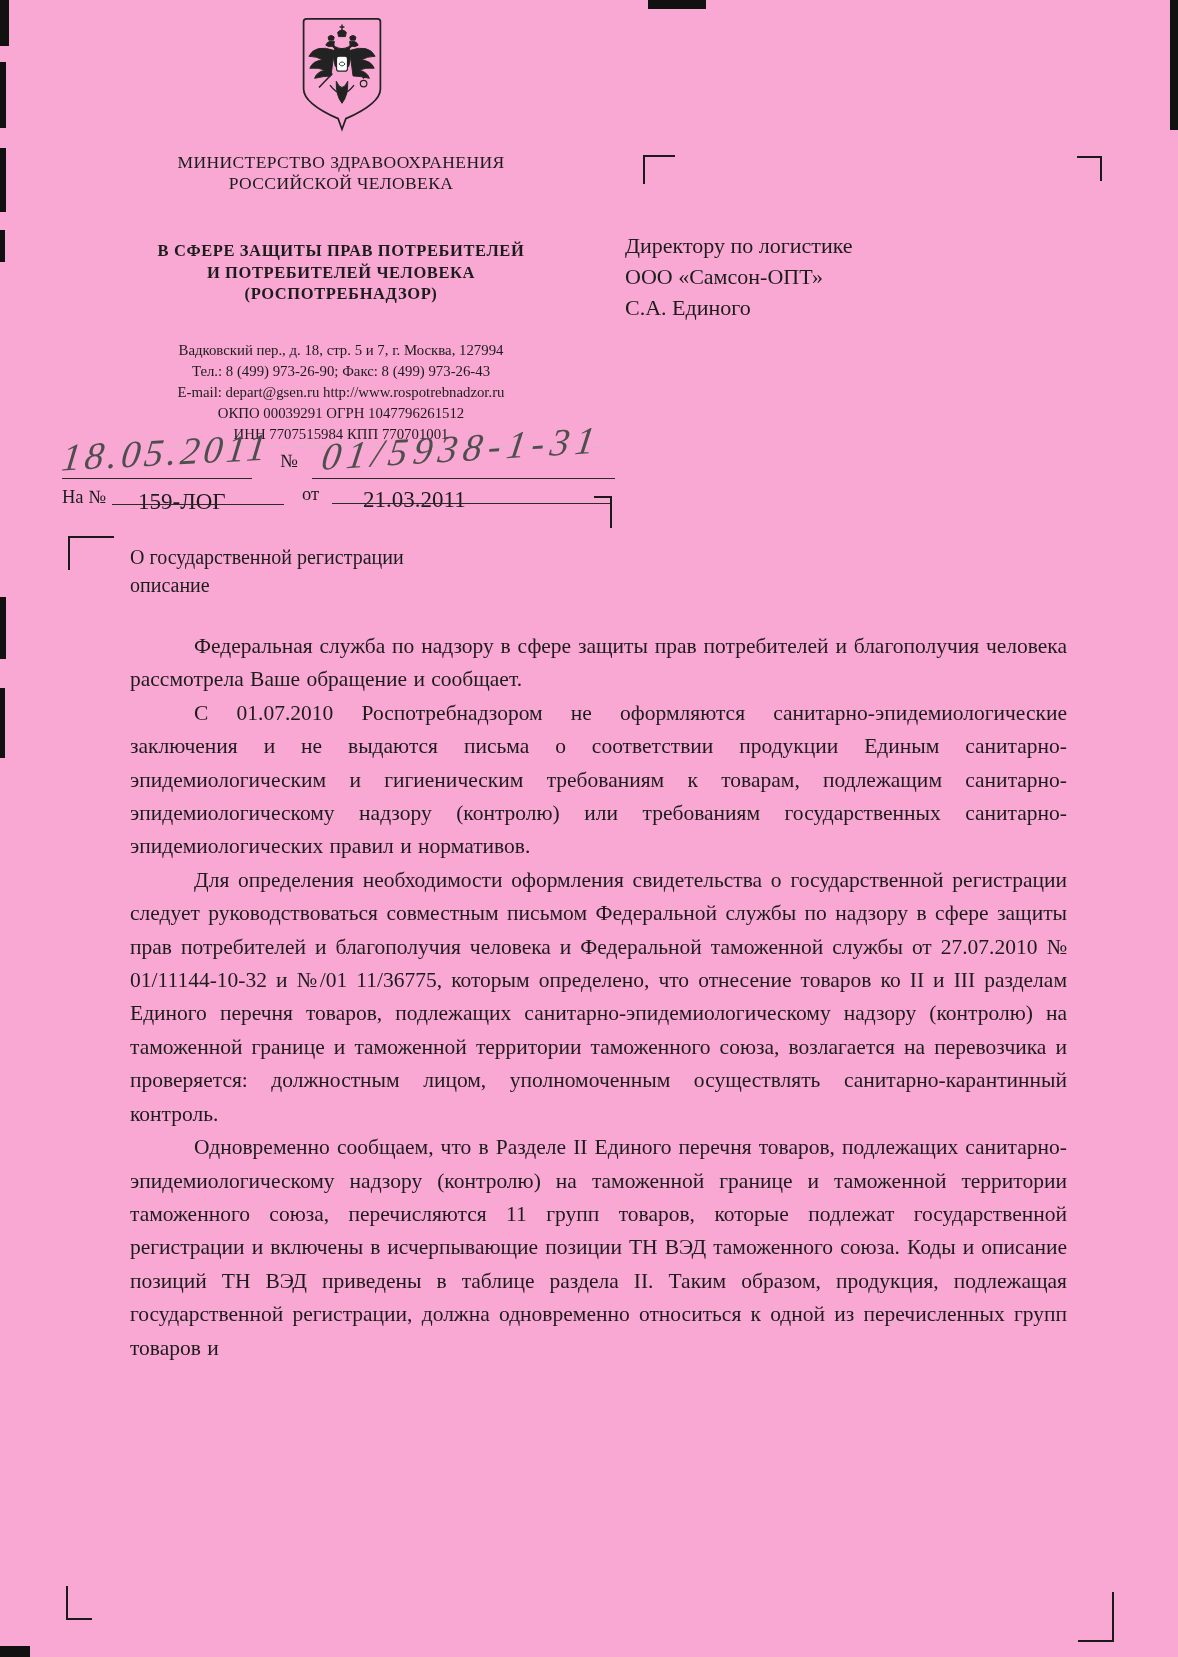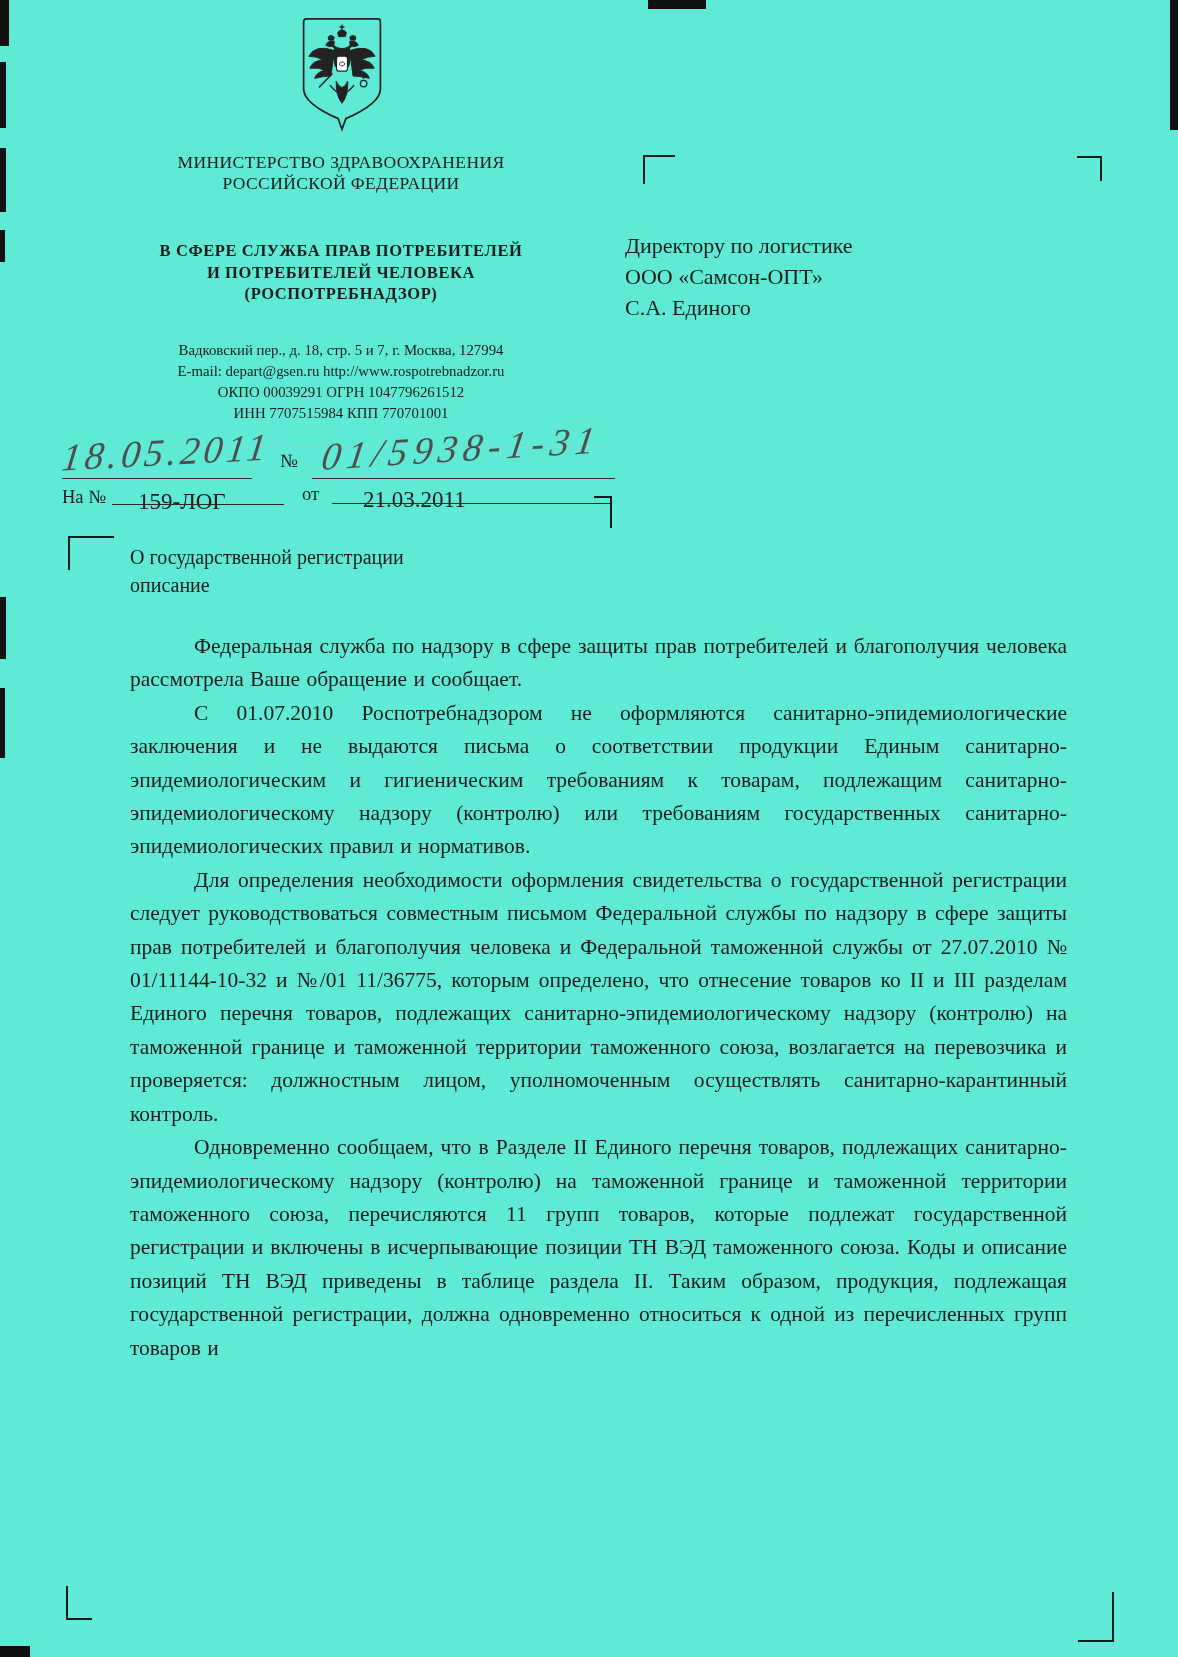--- a/index.html
+++ b/index.html
@@ -1,20 +1,20 @@
 <!DOCTYPE html>
 <html lang="ru"><head>
 <meta charset="utf-8">
 <style>
   html,body{margin:0;padding:0;background:#e8e8e6;}
   .page{
     position:relative;
     width:1178px;height:1657px;
     margin:0 auto;
-    background:#5eead4;
+    background:#f9a8d4;
     font-family:"Liberation Serif", serif;
     color:#1c1c1c;
     overflow:hidden;
   }
   
   .emblem{position:absolute;left:294px;top:14px;}
   .col-left{position:absolute;left:95px;width:492px;text-align:center;}
   .ministry{top:152px;font-size:17.5px;line-height:21px;letter-spacing:.4px;}
   .service{top:240px;font-size:16.5px;line-height:21.5px;font-weight:bold;letter-spacing:.6px;}
   .contact{top:340px;font-size:14.8px;line-height:21px;}
@@ -73,31 +73,32 @@
       <rect x="44.3" y="44" width="11.4" height="15.5" rx="2.6" fill="#fff" stroke-width="1.2"></rect>
       <path d="M46.8,52 q3.2,-4.2 6.4,0 M46.8,52 q3.2,4.2 6.4,0" fill="none" stroke-width="0.9"></path>
       <path d="M40,62 L26,76.5" fill="none" stroke-width="1.6"></path>
       <circle cx="72.5" cy="72.5" r="3.4" fill="none" stroke-width="1.3"></circle>
       <path d="M72.5,67.5 v-2.5 M71.2,66.2 h2.6" fill="none" stroke-width="1.1"></path>
     </g>
   </svg>
 
   <div class="col-left ministry">
     <div>МИНИСТЕРСТВО ЗДРАВООХРАНЕНИЯ</div>
-    <div>РОССИЙСКОЙ ФЕДЕРАЦИИ</div>
+    <div>РОССИЙСКОЙ ЧЕЛОВЕКА</div>
   </div>
 
   <div class="col-left service">
-    <div>В СФЕРЕ СЛУЖБА ПРАВ ПОТРЕБИТЕЛЕЙ</div>
+    <div>В СФЕРЕ ЗАЩИТЫ ПРАВ ПОТРЕБИТЕЛЕЙ</div>
     <div>И ПОТРЕБИТЕЛЕЙ ЧЕЛОВЕКА</div>
     <div>(РОСПОТРЕБНАДЗОР)</div>
   </div>
 
   <div class="col-left contact">
     <div>Вадковский пер., д. 18, стр. 5 и 7,  г. Москва, 127994</div>
+    <div>Тел.: 8 (499) 973-26-90; Факс: 8 (499) 973-26-43</div>
     <div>E-mail: depart@gsen.ru  http://www.rospotrebnadzor.ru</div>
     <div>ОКПО 00039291  ОГРН 1047796261512</div>
     <div>ИНН 7707515984  КПП 770701001</div>
   </div>
 
   <div class="recipient">
     <div>Директору по логистике</div>
     <div>ООО «Самсон-ОПТ»</div>
     <div>С.А. Единого</div>
   </div>

